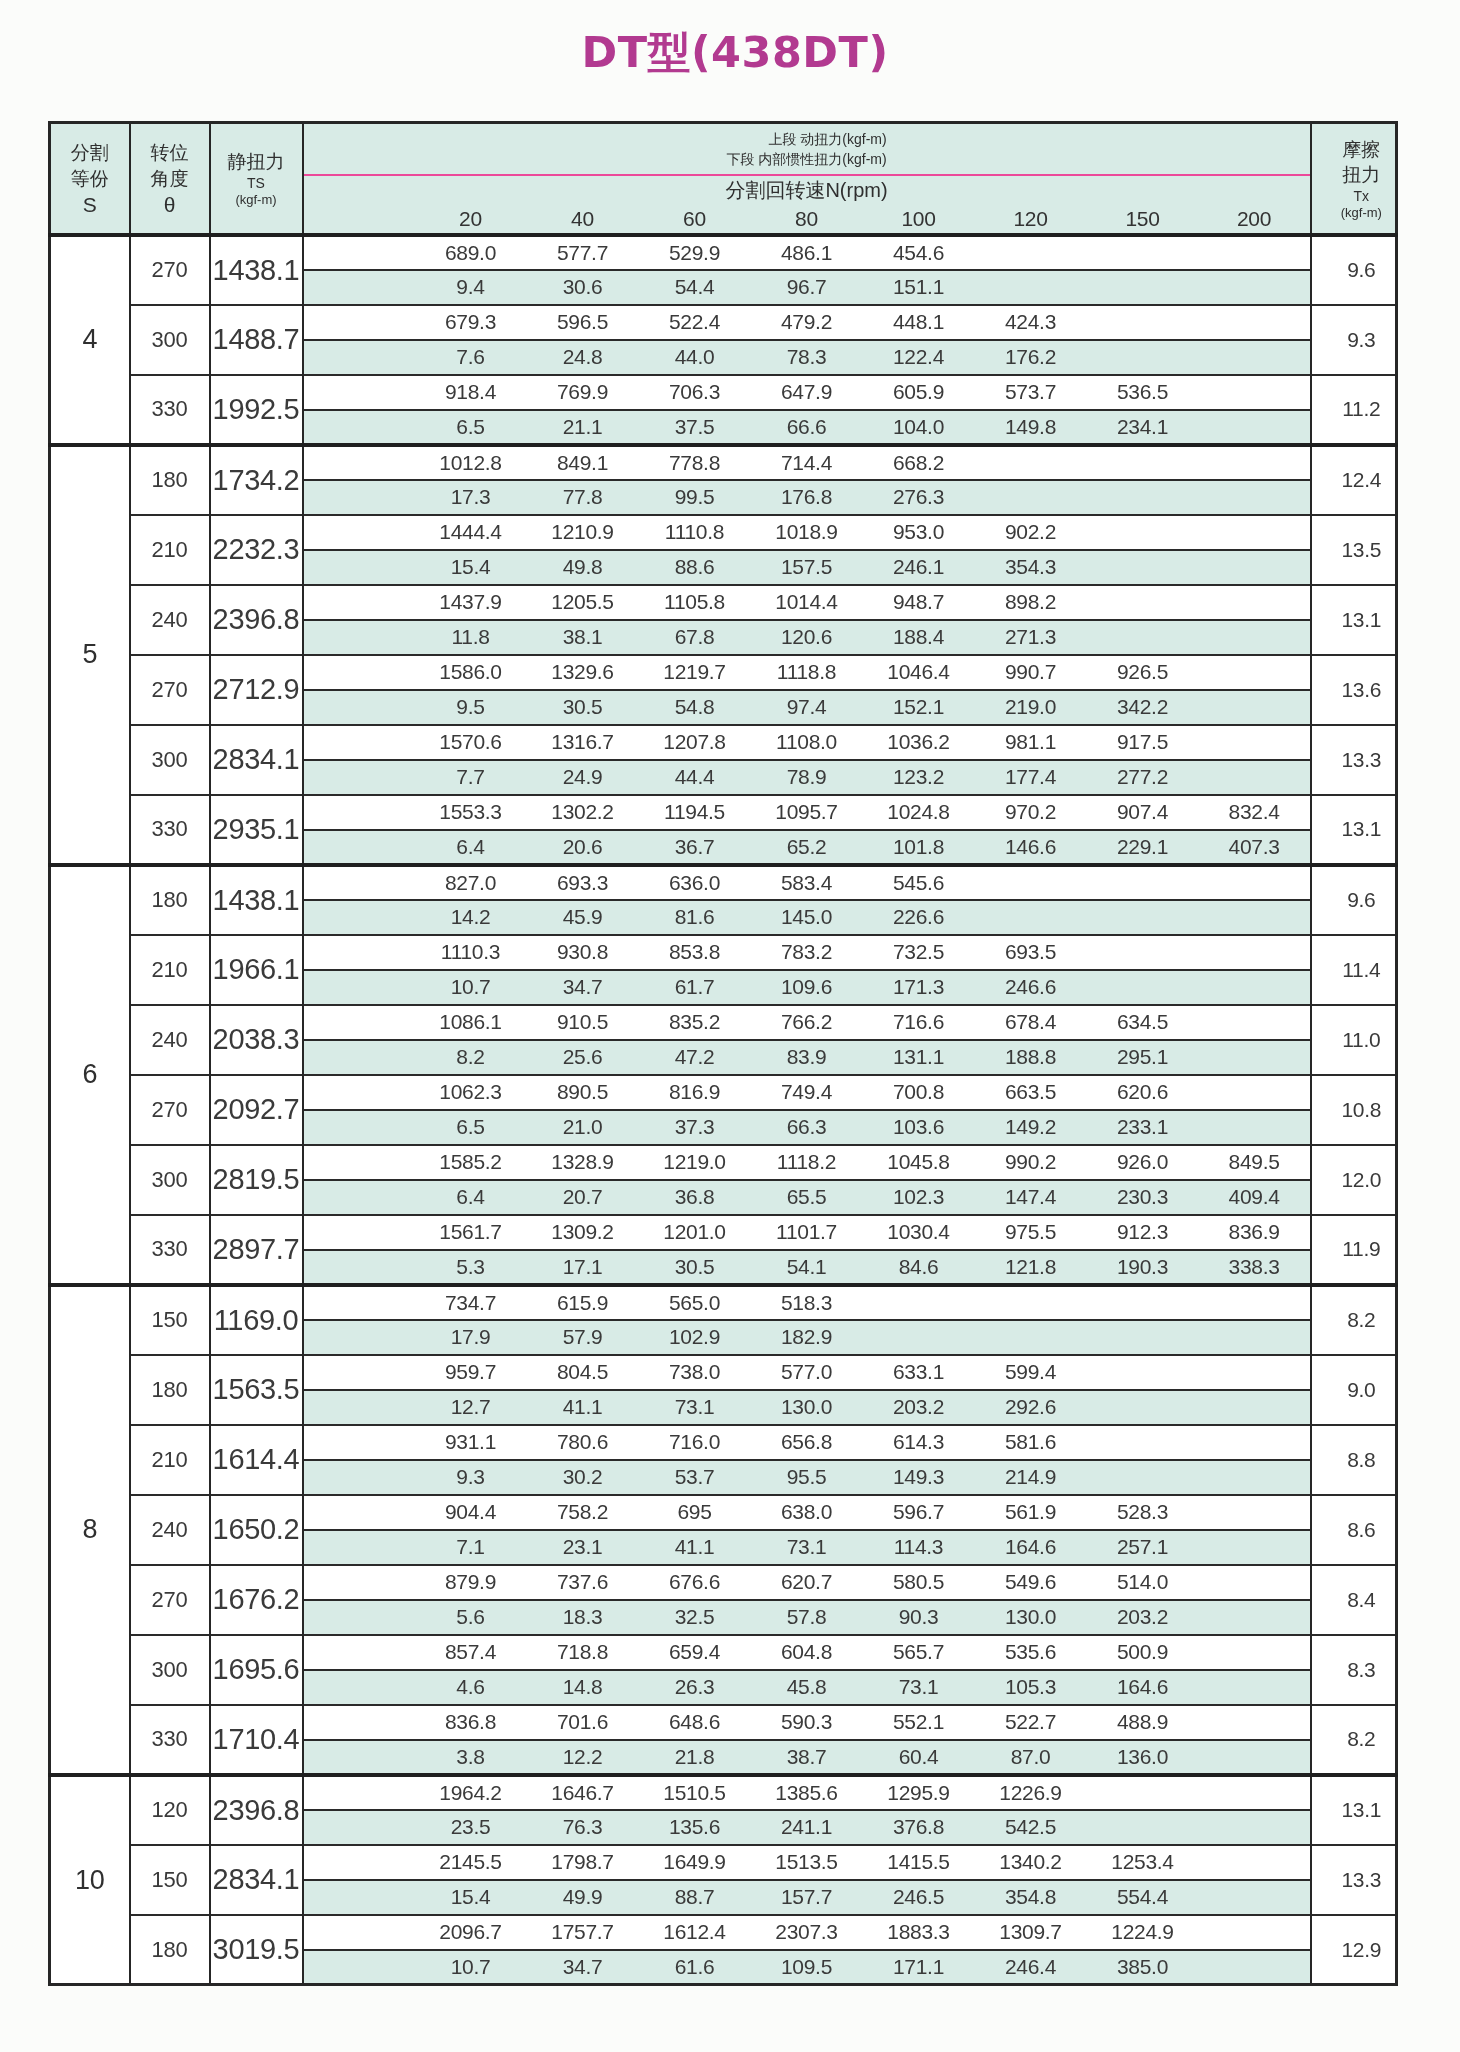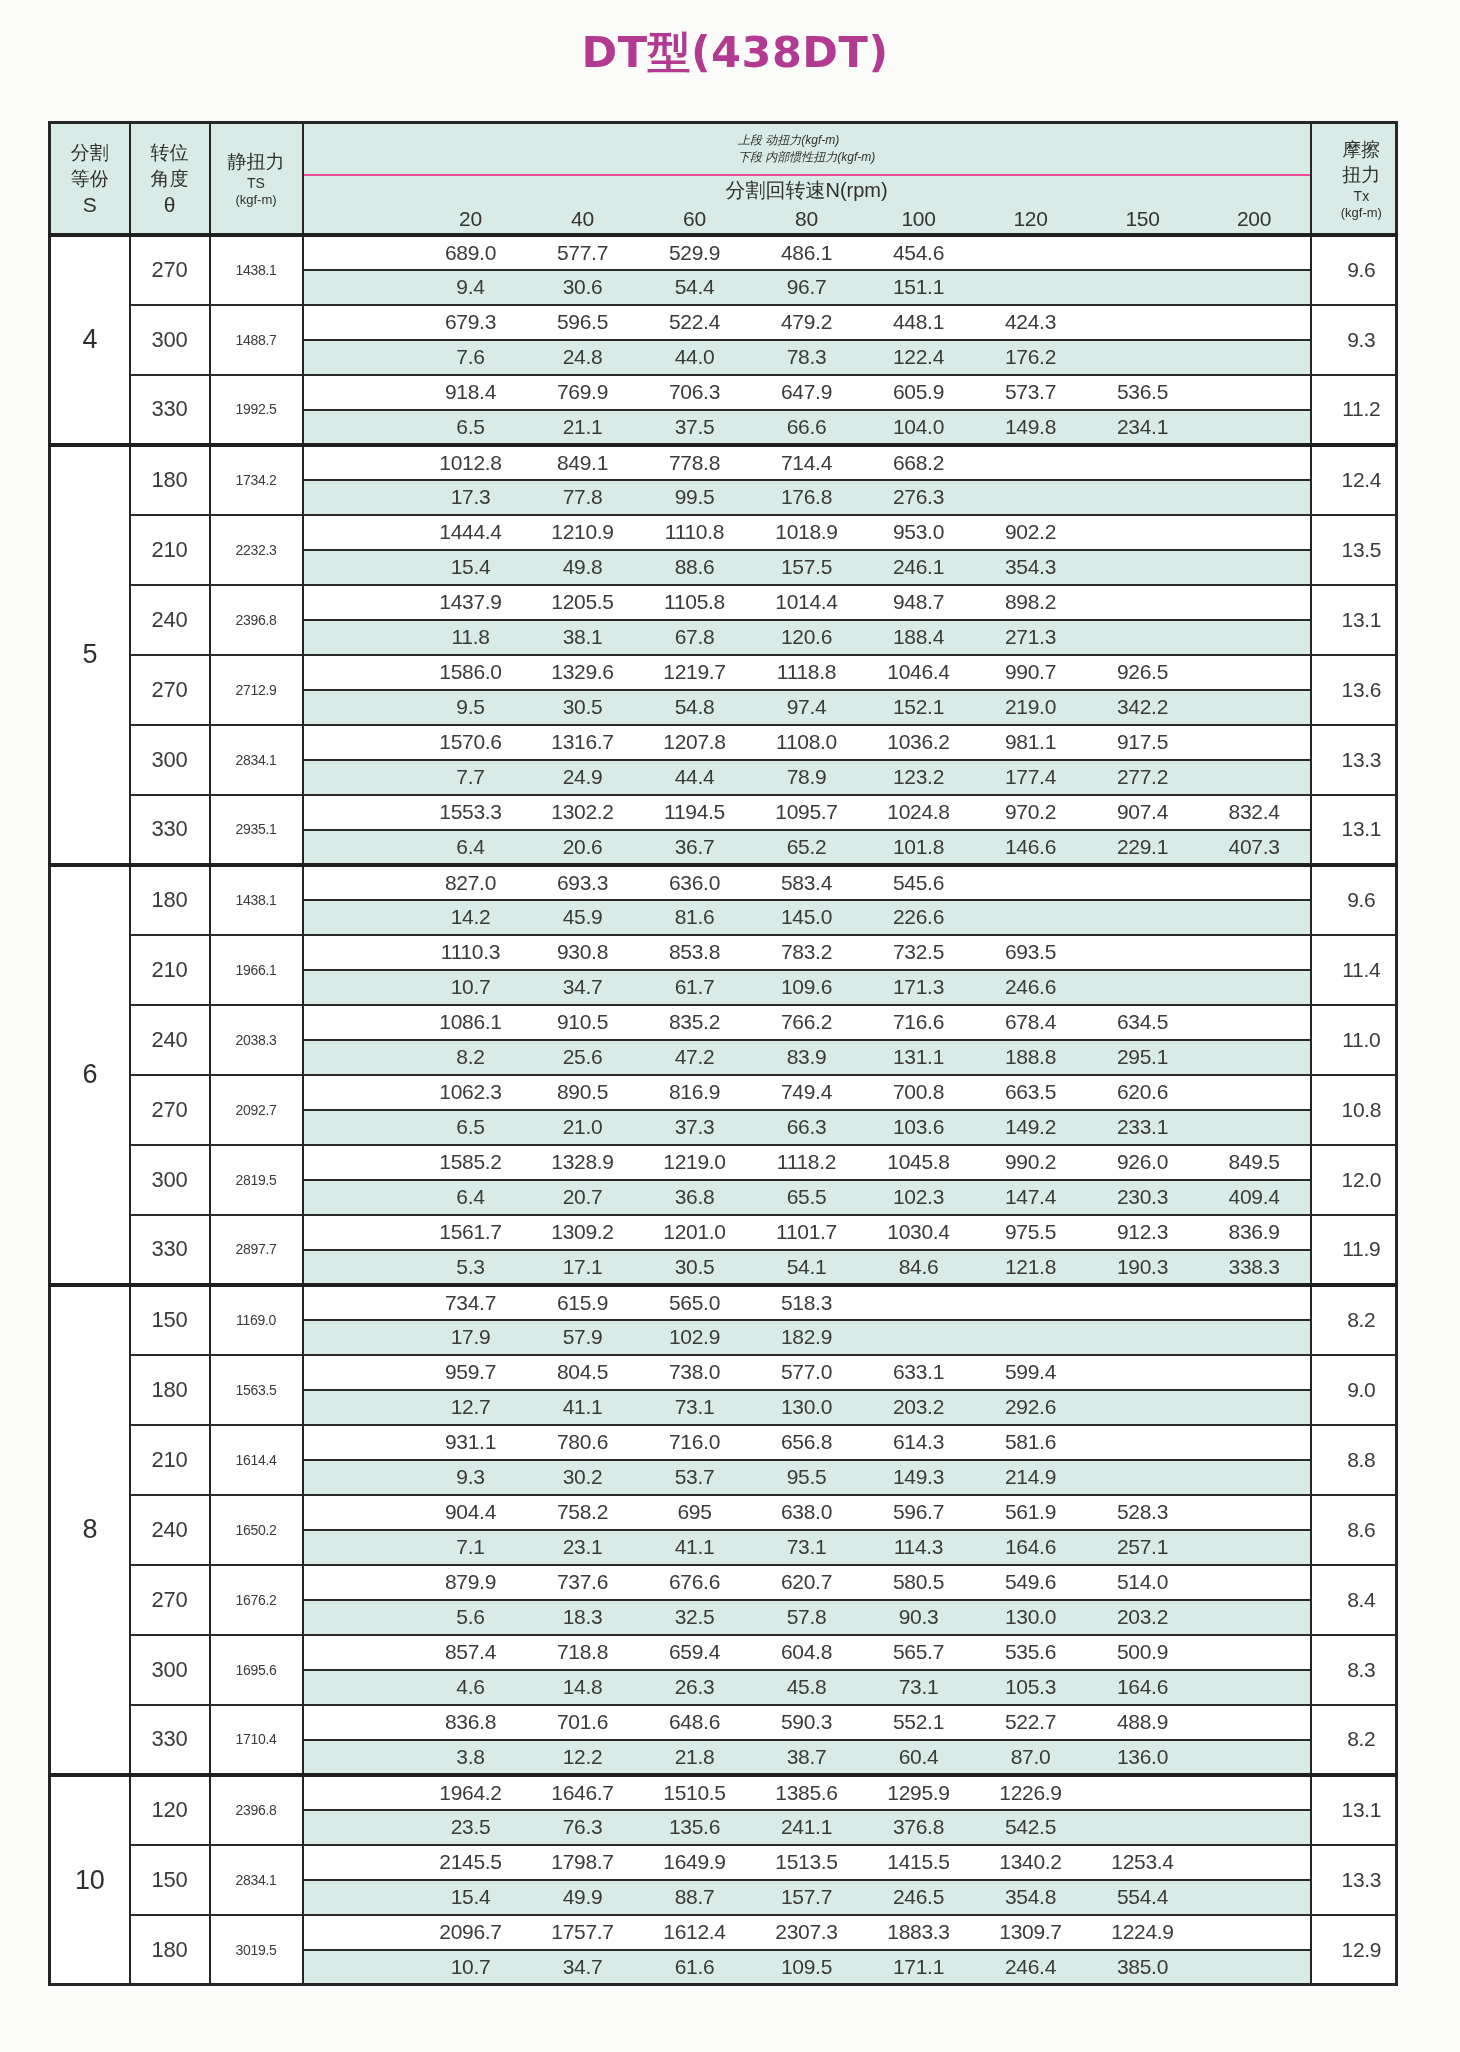--- a/index.html
+++ b/index.html
@@ -37,36 +37,36 @@
   tr.h1 { height: 52px; }
   tr.h2 { height: 30px; }
   tr.h3 { height: 30px; }
   .col-s, .col-angle, .col-ts { border-right: 2px solid #262626; }
   .col-tx { border-left: 2px solid #262626; padding-left: 16px; }
   .zh { font-size: 19px; line-height: 1.35; }
   .sm { font-size: 14px; line-height: 1.25; }
   .xs { font-size: 13px; line-height: 1.2; }
   .sym { font-size: 21px; line-height: 1.2; }
   th.main-header { vertical-align: middle; }
-  .mh-block { display: inline-block; text-align: left; font-size: 12px; line-height: 1.45; font-style: italic; }
+  .mh-block { display: inline-block; text-align: right; font-size: 14px; line-height: 1.45; }
   tr.h2 th.speed-label { border-top: 2px solid #ec4899; font-size: 20px; }
   tr.h3 th { font-size: 21px; color: #333; letter-spacing: -0.3px; }
   tbody tr { height: 35px; }
   tbody td {
     font-size: 21px;
     color: #3a3a3a;
     background: #ffffff;
     letter-spacing: -0.3px;
   }
   tbody tr.sub td { background: #d8ebe6; border-top: 2px solid #2a2a2a; }
   tbody tr.blk td { border-top: 2px solid #2a2a2a; }
   tbody tr.sec td { border-top: 4px solid #1f1f1f; }
   tbody td.col-s   { font-size: 27px; color: #2f2f2f; }
   tbody td.col-angle { font-size: 22px; }
-  tbody td.col-ts  { font-size: 14px; }
+  tbody td.col-ts  { font-size: 29px; }
   tbody td.col-tx  { font-size: 21px; }
 </style>
 </head>
 <body>
 
 <h1 class="title">DT型(438DT)</h1>
 
 <table class="spec">
   <colgroup>
     <col style="width:80px">

